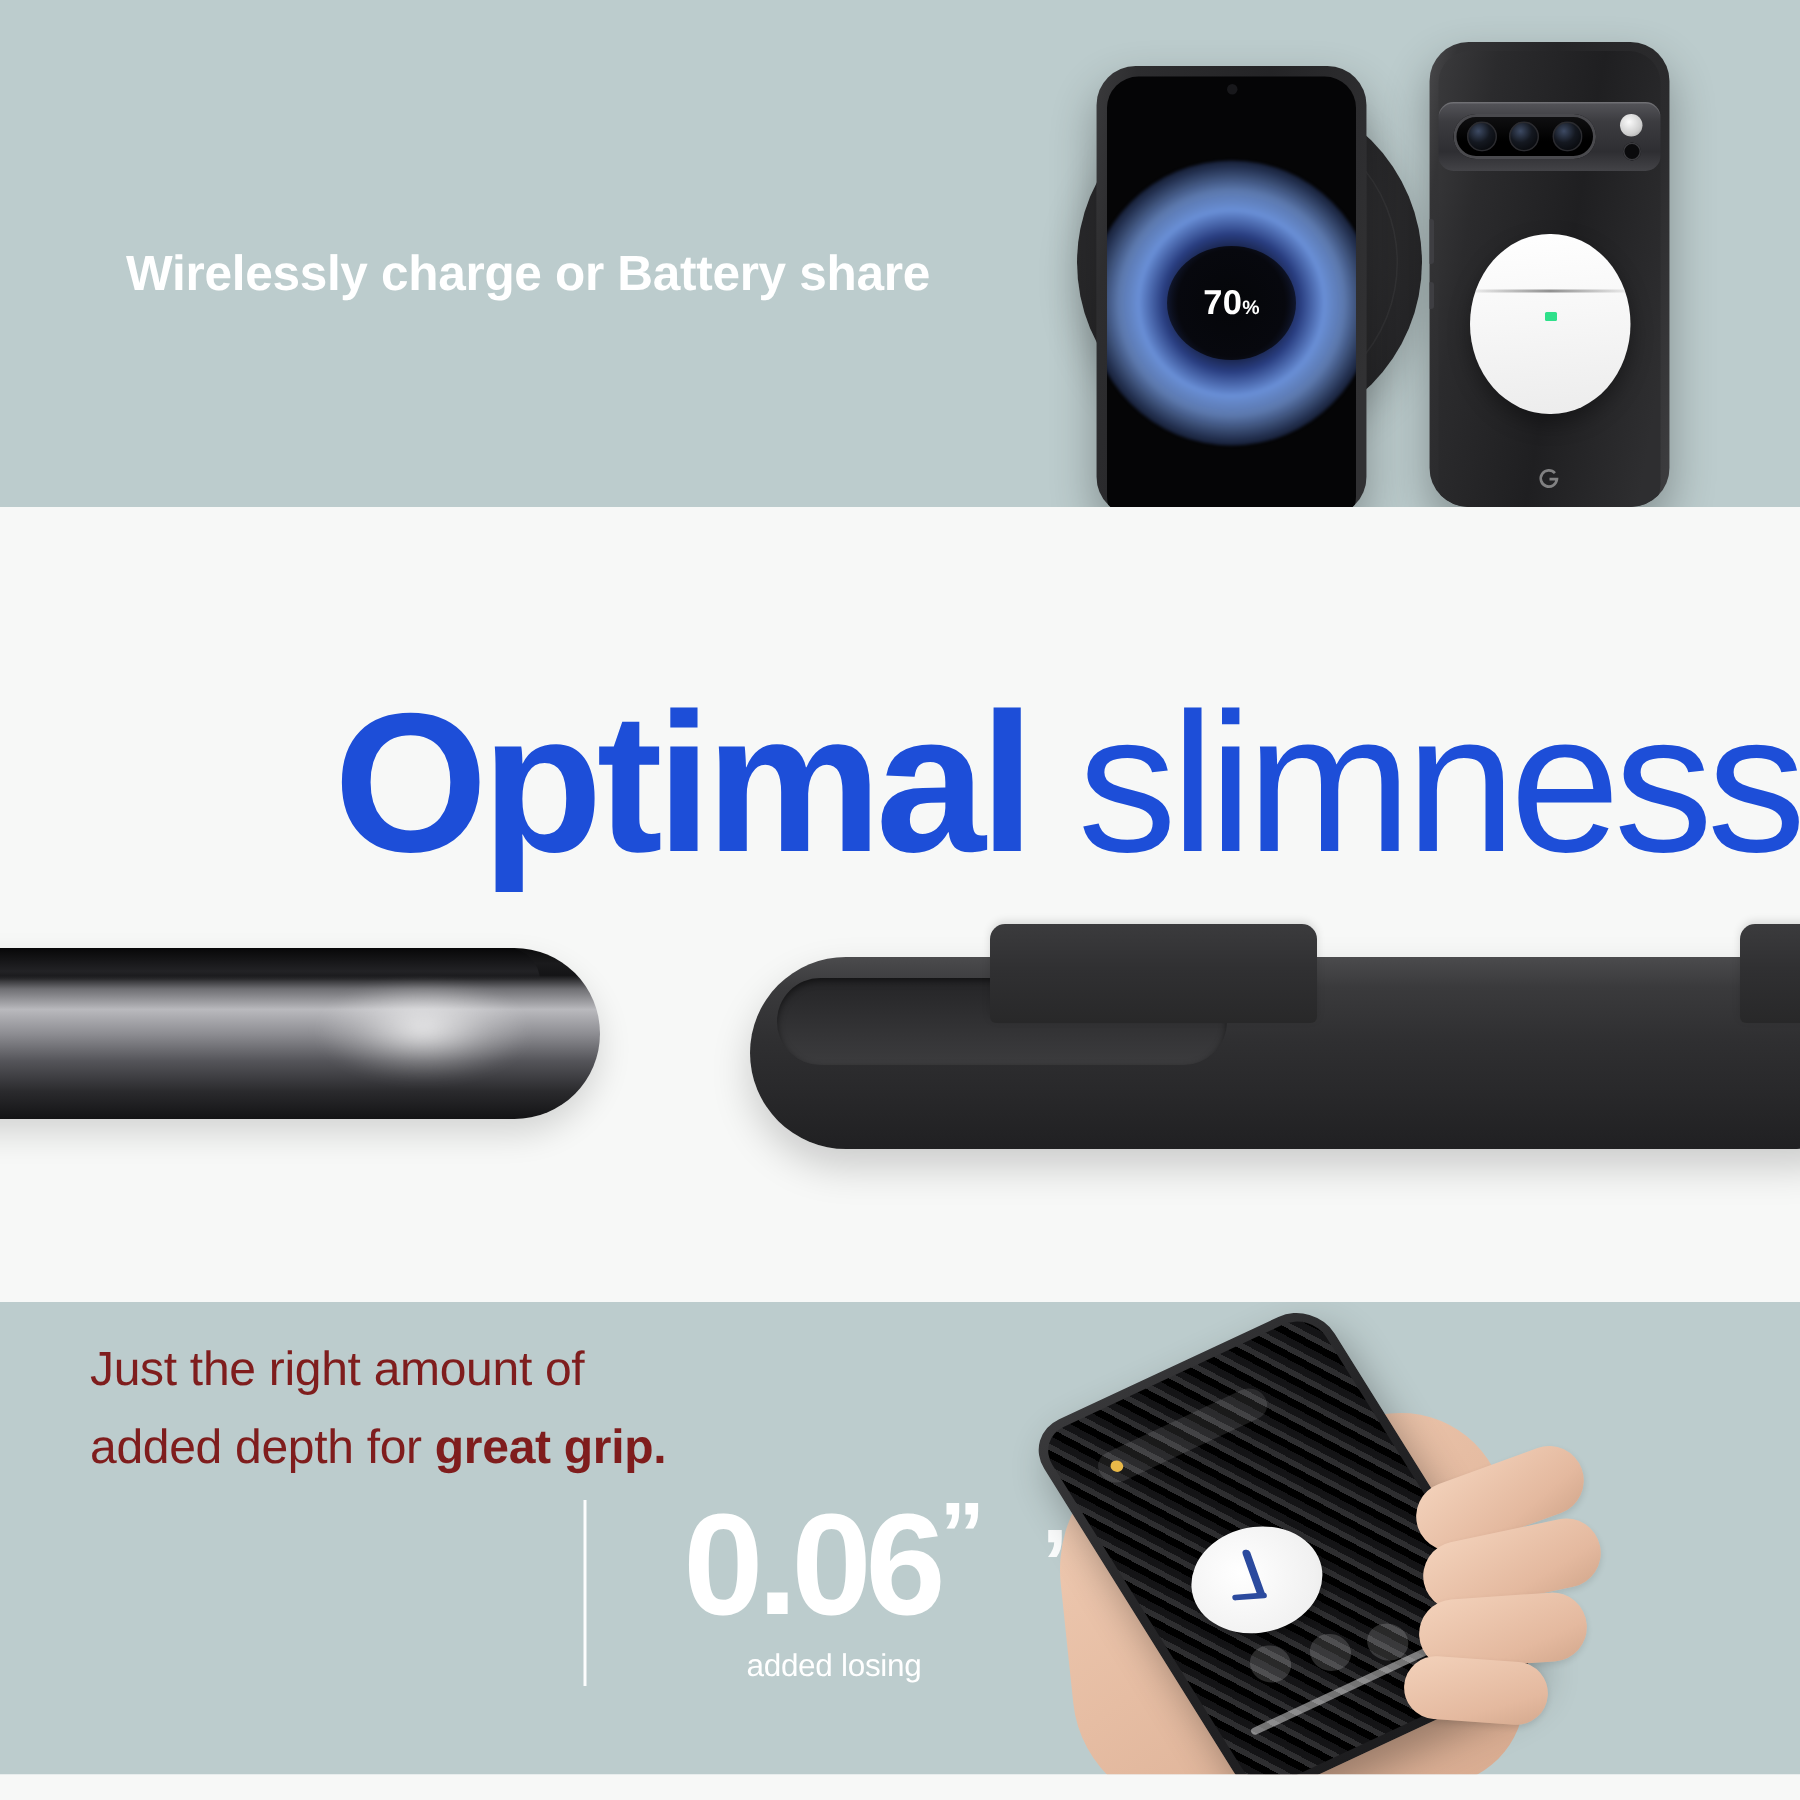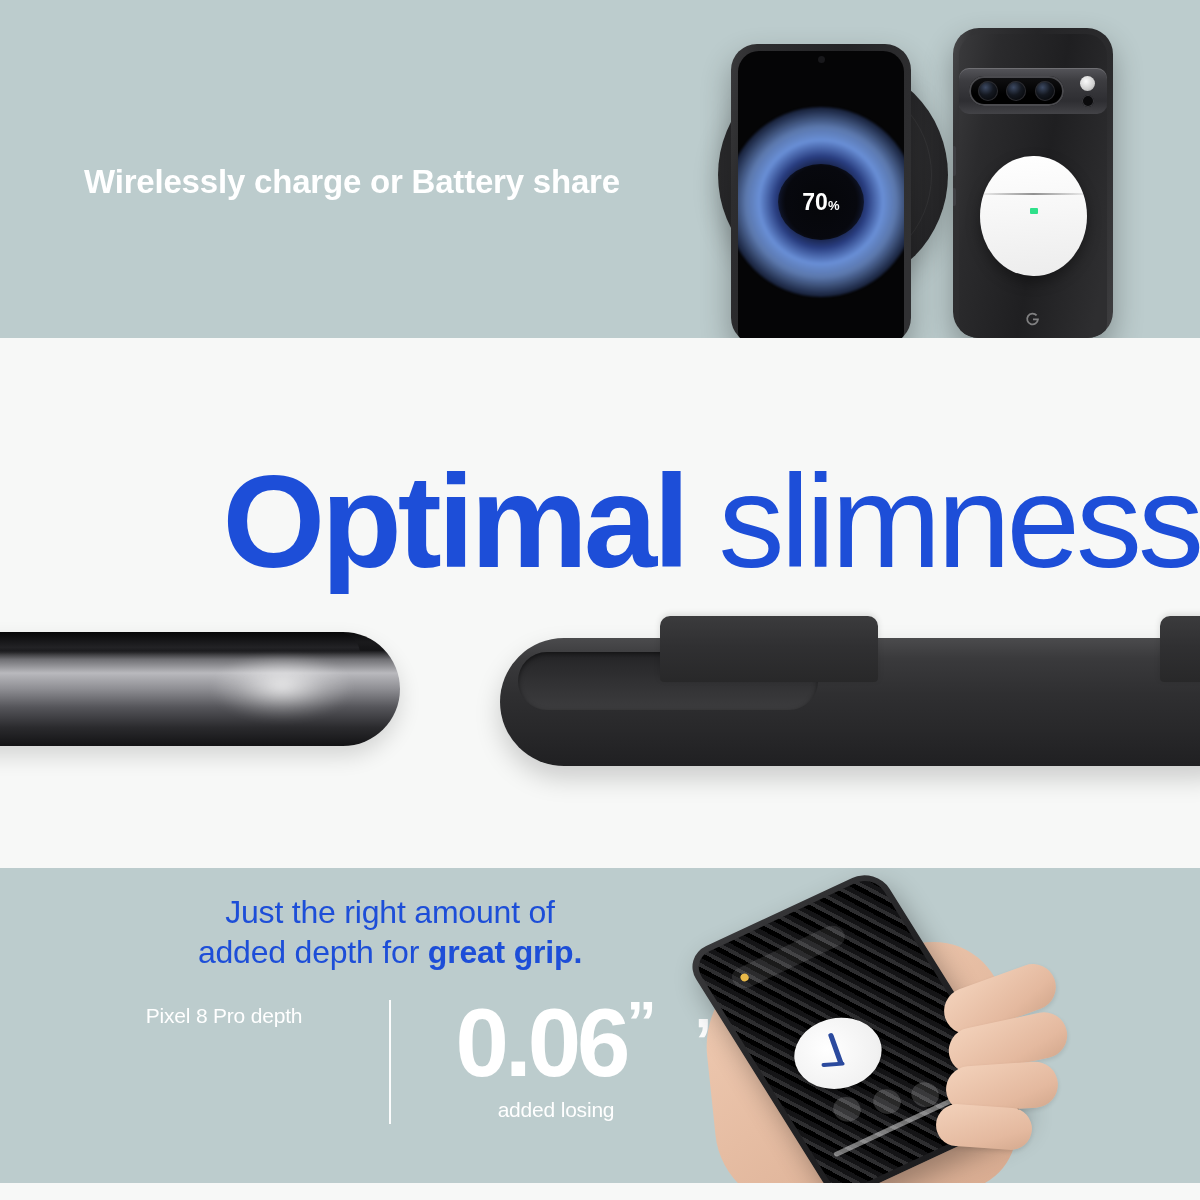--- a/index.html
+++ b/index.html
@@ -196,24 +196,24 @@
     box-shadow:0 -2px 6px rgba(0,0,0,.12);
   }
 
   
   .panel-bottom{
     position:absolute; left:0; top:868px; width:1200px; height:315px;
     background:#bccccd; overflow:hidden;
   }
   .grip-copy{
     position:absolute; left:60px; top:24px; width:660px;
-    color:#1d4ed8; text-align:center; line-height:1.25; letter-spacing:-.2px;
+    color:#7f1d1d; text-align:left; line-height:1.25; letter-spacing:-.2px;
   }
   .grip-copy .g1{ display:block; font-size:32px; font-weight:400; }
-  .grip-copy .g2{ display:block; font-size:32px; font-weight:400; }
+  .grip-copy .g2{ display:block; font-size:32px; font-weight:400;margin-top:12px; }
   .grip-copy .g2 b{ font-weight:700; }
 
   .stats{
     position:absolute; left:40px; top:126px; width:700px;
     display:flex; align-items:flex-start; justify-content:center;
   }
   .stat{ width:330px; text-align:center; position:relative; }
   .stat .val{
     color:#ffffff; font-size:96px; font-weight:700; line-height:.95;
     letter-spacing:-4px; white-space:nowrap;
@@ -371,21 +371,20 @@
 
 <section class="panel-bottom">
 
   <div class="grip-copy">
     <span class="g1">Just the right amount of</span>
     <span class="g2"><span>added depth for </span><b>great grip.</b></span>
   </div>
 
   <div class="stats">
     <div class="stat">
-      <span class="cap">Pixel 8 Pro depth</span>
     </div>
     <div class="divider"></div>
     <div class="stat">
       <div class="val"><span>0.06</span><span class="q">”</span></div>
       <span class="cap">added losing</span>
     </div>
   </div>
 
   <div class="quote-mark">”</div>
 

